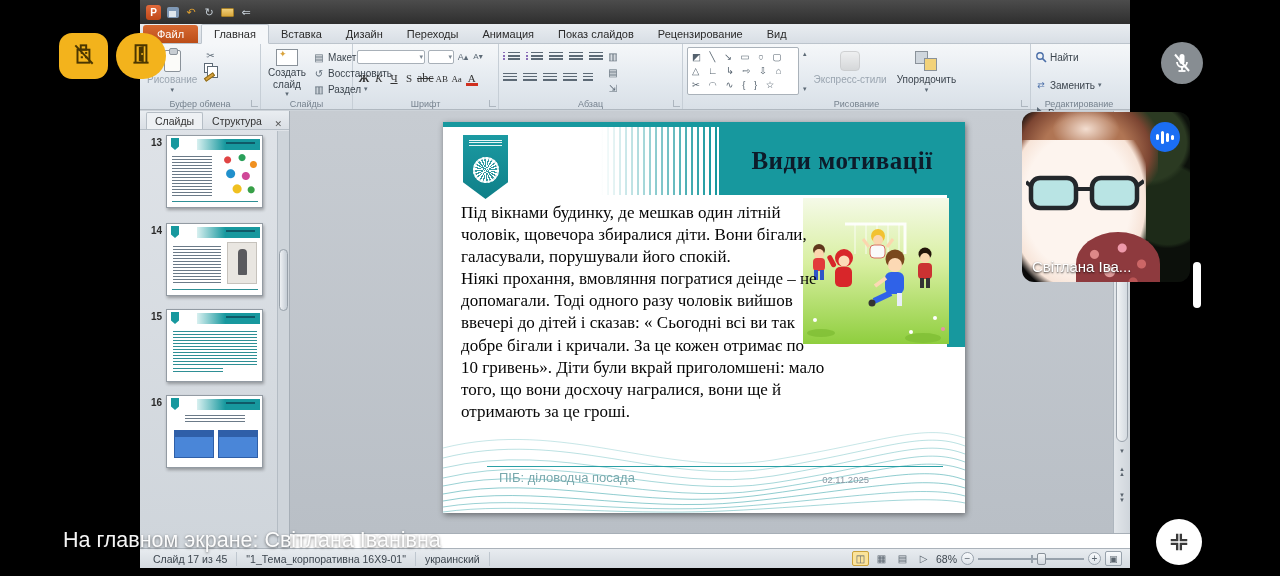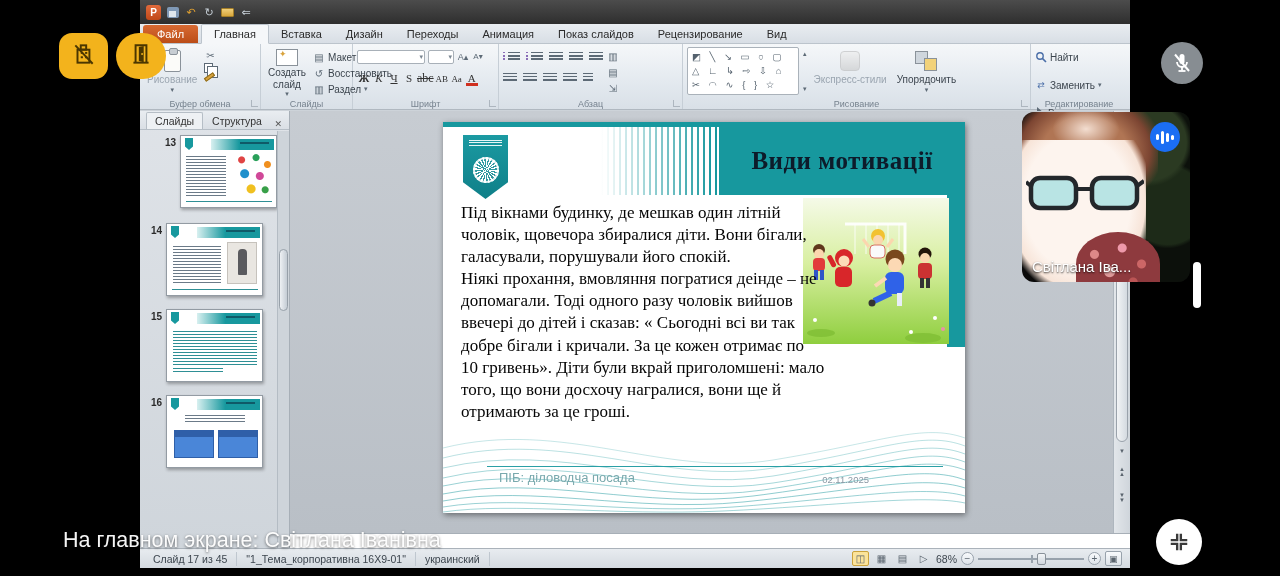--- a/index.html
+++ b/index.html
@@ -353,21 +353,21 @@
 
   <div class="workspace">
 
     <div class="sidebar">
       <div class="ptabs">
         <span class="ptab on">Слайды</span>
         <span class="ptab">Структура</span>
         <span class="pclose">✕</span>
       </div>
       <div class="thumbwrap">
-        <div class="trow" style="top:4px;left:16px">
+        <div class="trow" style="top:4px;left:2px">
           <span class="tnum">13</span>
           <div class="thumb">
             <span class="mc"></span>
               <span class="mh"></span>
             <span class="tl" style="left:5px;top:20px;width:40px;height:40px"></span>
             <span class="img13"></span>
             <span class="tl t" style="left:5px;bottom:3px;width:86px;height:3px"></span>
           </div>
         </div>
         <div class="trow" style="top:92px;left:2px">

